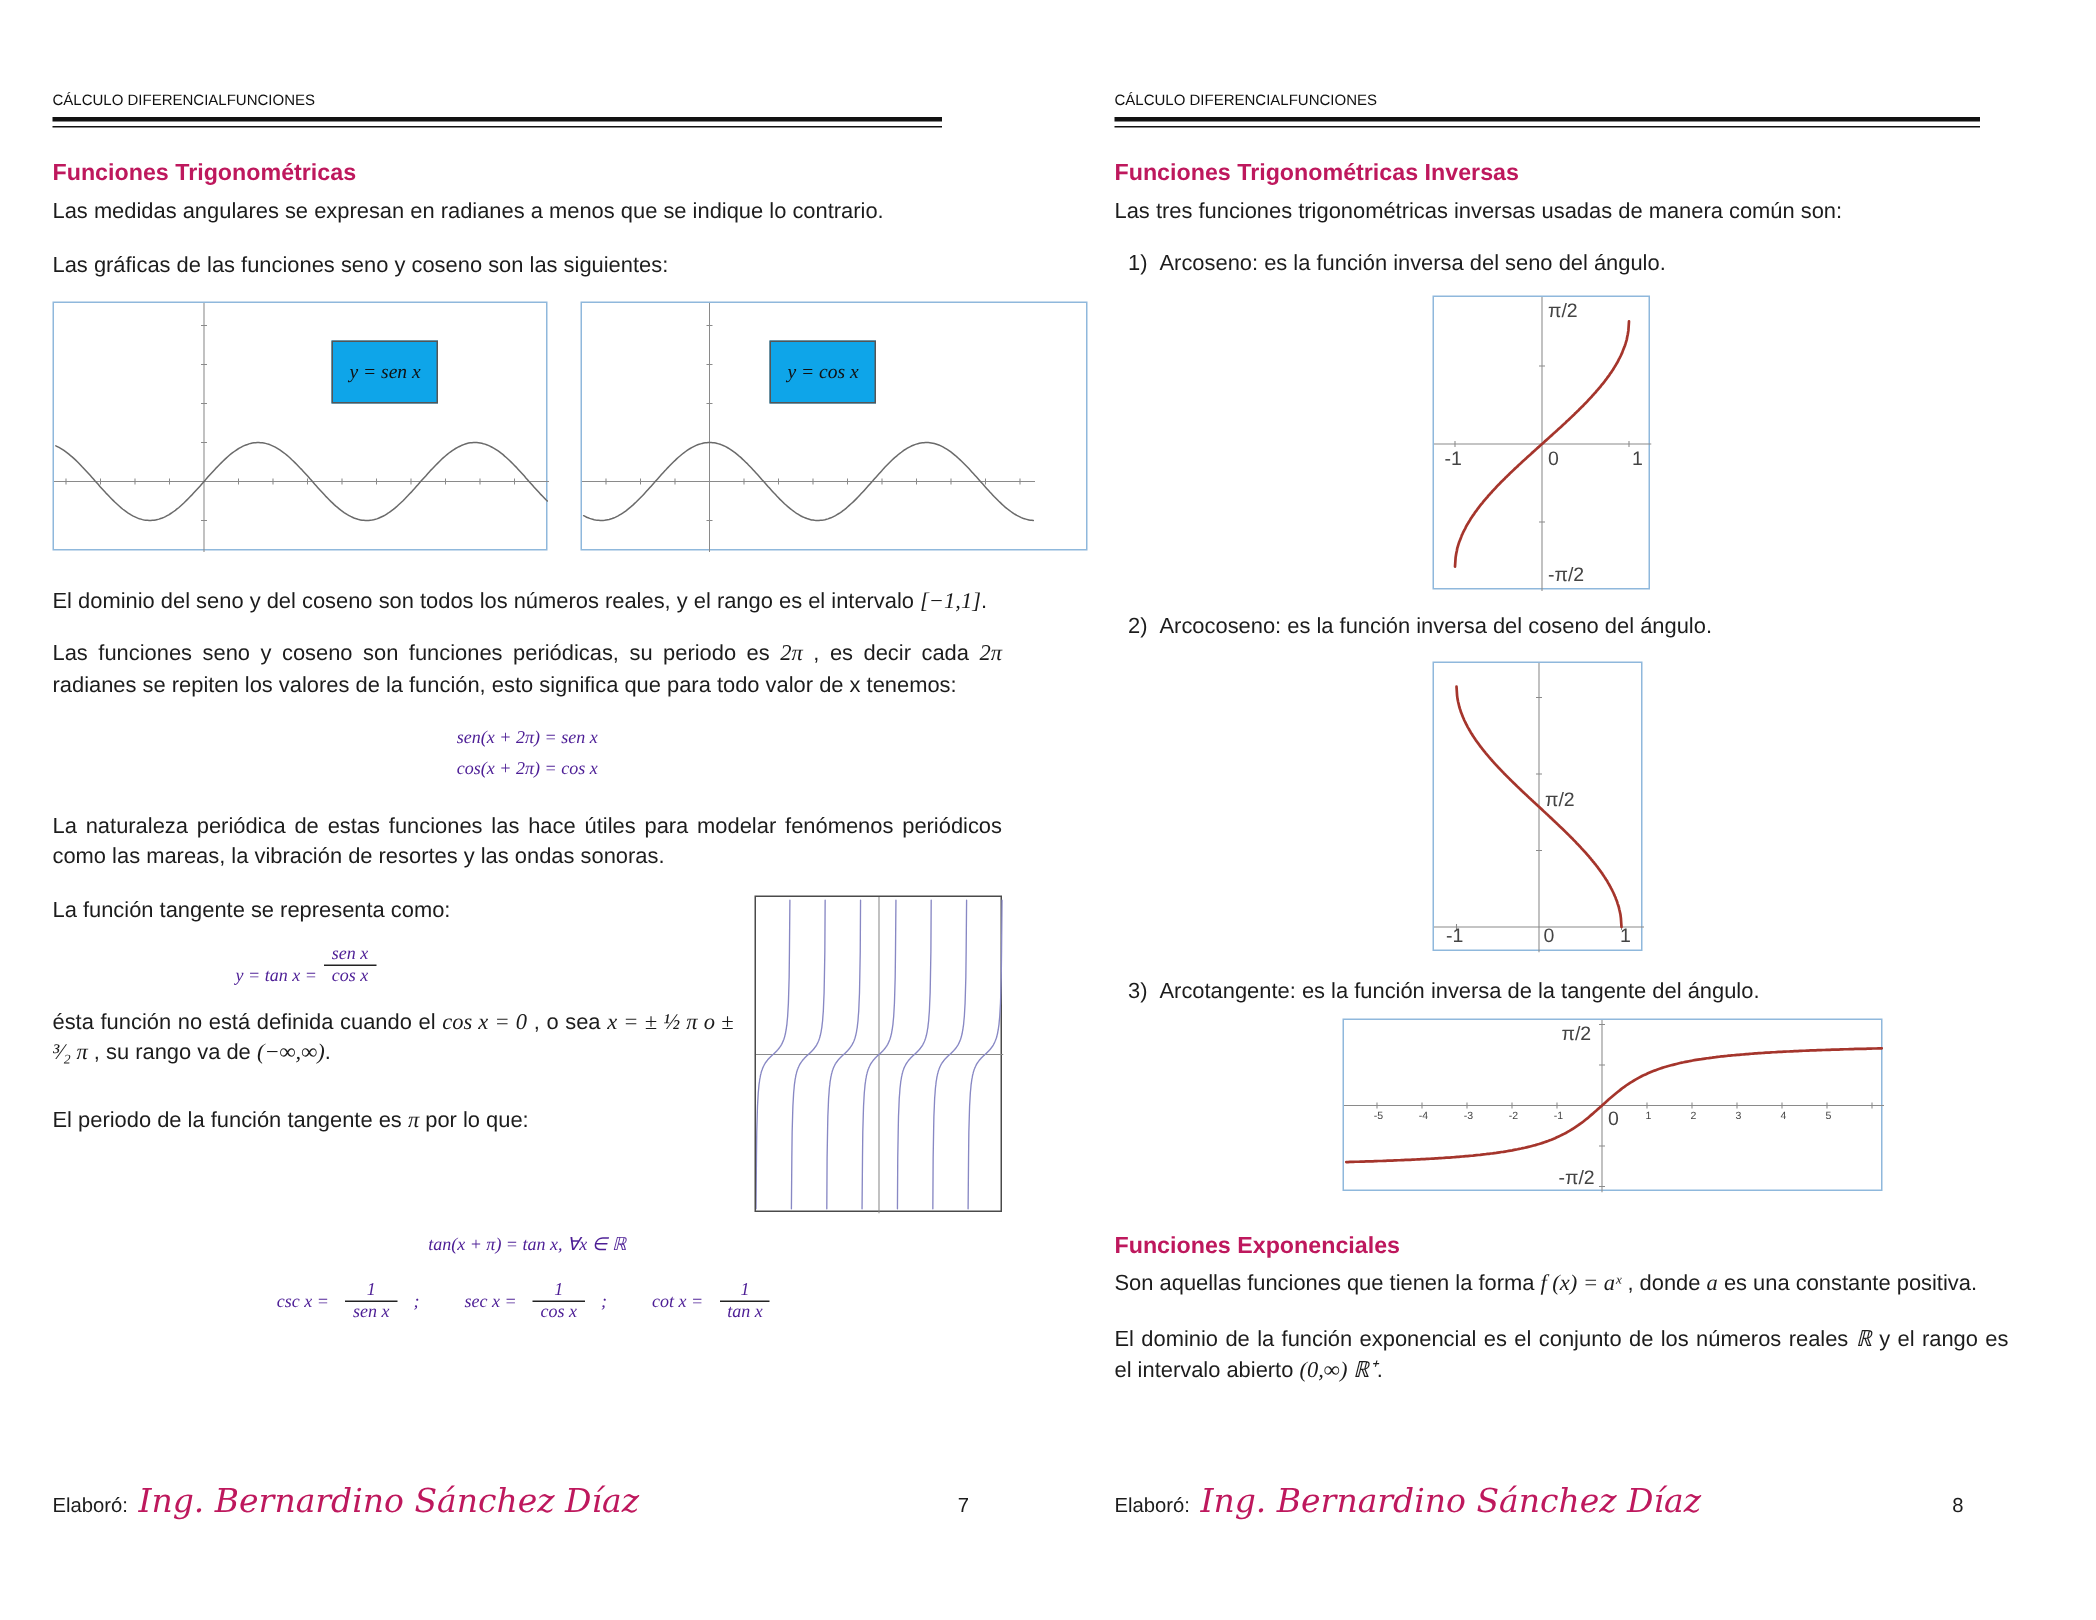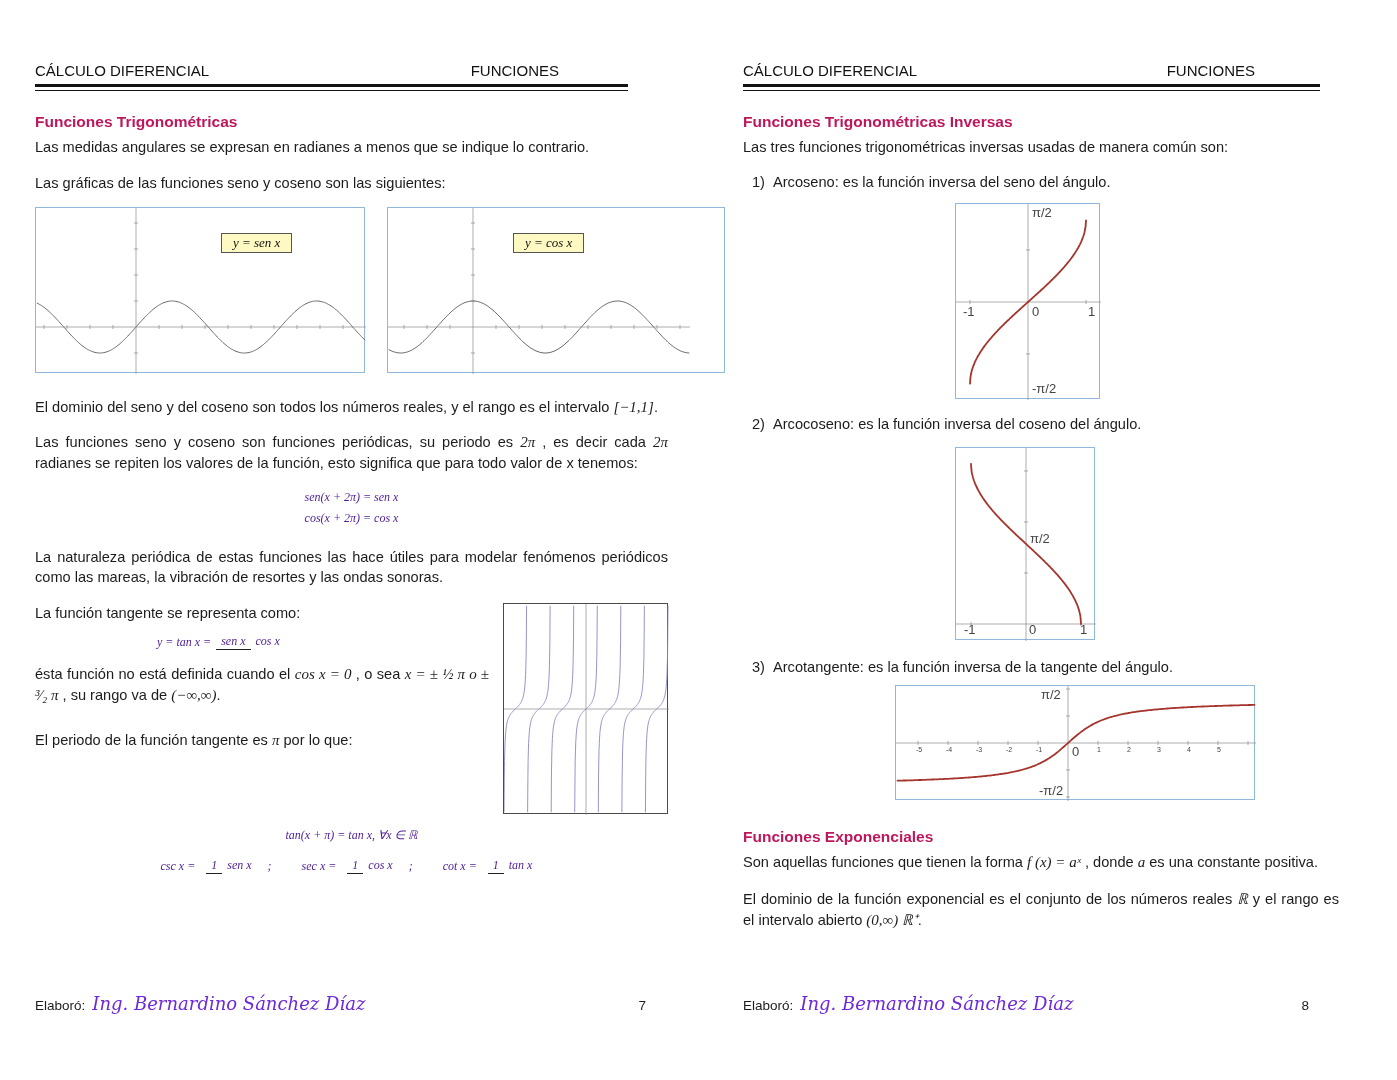--- a/index.html
+++ b/index.html
@@ -4,67 +4,67 @@
 <style>
   *{margin:0;padding:0;box-sizing:border-box}
   html,body{background:#fff}
   body{width:1397px;height:1080px;position:relative;overflow:hidden;
        font-family:"Liberation Sans",sans-serif;color:#1c1c1c;}
   .page{position:absolute;top:0;height:1080px}
   .page-left{left:35px;width:633px}
   .page-right{left:743px;width:596px}
 
   .pg-header{padding-top:62px}
-  .hdr-row{display:flex;justify-content:space-between;font-size:15px;color:#111}
+  .hdr-row{display:flex;justify-content:flex-start;font-size:10px;color:#111}
   .page-left .hdr-row{width:524px}
   .page-right .hdr-row{width:512px}
   .hdr-rule{margin-top:5px;height:7px;border-top:3px solid #121212;border-bottom:1.5px solid #121212}
   .page-left .hdr-rule{width:593px}
   .page-right .hdr-rule{width:577px}
 
   .blue-title{margin-top:22px;font-size:15.5px;font-weight:bold;color:#be185d}
   p{font-size:14.6px;line-height:1.38}
   .mt6{margin-top:6px}.mt14{margin-top:14px}.mt16{margin-top:16px}
   .mt18{margin-top:18px}.mt24{margin-top:24px}
   .just{text-align:justify}
 
   .math{font-family:"Liberation Serif",serif;font-style:italic;font-size:15px}
   .eq{font-family:"Liberation Serif",serif;font-style:italic;font-size:12px;color:#4c1d95}
   .eq-center{text-align:center}
   .eq-stack{margin-top:14px;line-height:1.75}
 
-  .frac{display:inline-flex;text-align:center;vertical-align:middle;margin:0 5px;line-height:1.15}
+  .frac{display:inline-flex;flex-direction:column;text-align:center;vertical-align:middle;margin:0 5px;line-height:1.15}
   .frac .num{border-bottom:1px solid #222;padding:0 5px}
   .frac .den{padding:0 5px}
 
   .graphrow{margin-top:14px;display:flex;gap:22px}
   .gbox{position:relative;border:1px solid #8fb8dc;background:#fff;flex:0 0 auto}
   .gbox svg{display:block}
   .tanbox{border:1px solid #4a4a4a}
-  .glabel{position:absolute;border:1px solid #555;background:#fef9c3;padding:1px 11px;
+  .glabel{position:absolute;border:1px solid #555;background:#0ea5e9;padding:12px 11px;
           font-family:"Liberation Serif",serif;font-style:italic;font-size:13px;color:#111}
   .tick{position:absolute;font-size:13px;color:#444;font-family:"Liberation Sans",sans-serif;line-height:1}
 
   .tan-section{margin-top:16px}
   .tan-section .tanbox{float:right;margin-left:14px}
   .eq-tan{margin:12px 0 6px 122px;display:flex;align-items:flex-end;width:max-content}
   .clear{clear:both}
 
   .recip-row{margin-top:16px;display:flex;justify-content:center;gap:30px}
   .rgroup{display:inline-flex;align-items:center;gap:6px}
 
   .list-item{display:flex;margin-top:16px;font-size:14.6px;line-height:1.35}
   .li-num{width:30px;padding-left:9px;flex:0 0 auto}
 
   .g-asin{margin:10px 0 0 212px;width:145px;height:196px}
   .g-acos{margin:12px 0 0 212px;width:140px;height:193px}
   .g-atan{margin:8px 0 0 152px;width:360px;height:115px}
 
   .pg-footer{position:absolute;bottom:66px;left:0;right:0;display:flex;align-items:baseline;font-size:13.5px}
-  .f-name{font-family:"DejaVu Serif",serif;font-style:italic;font-size:18px;margin-left:7px;color:#6d28d9}
+  .f-name{font-family:"DejaVu Serif",serif;font-style:italic;font-size:22px;margin-left:7px;color:#be185d}
   .f-page{margin-left:auto}
   .page-left .f-page{margin-right:22px}
   .page-right .f-page{margin-right:30px}
 </style>
 </head>
 <body>
 
 <section class="page page-left">
 
   <header class="pg-header">

